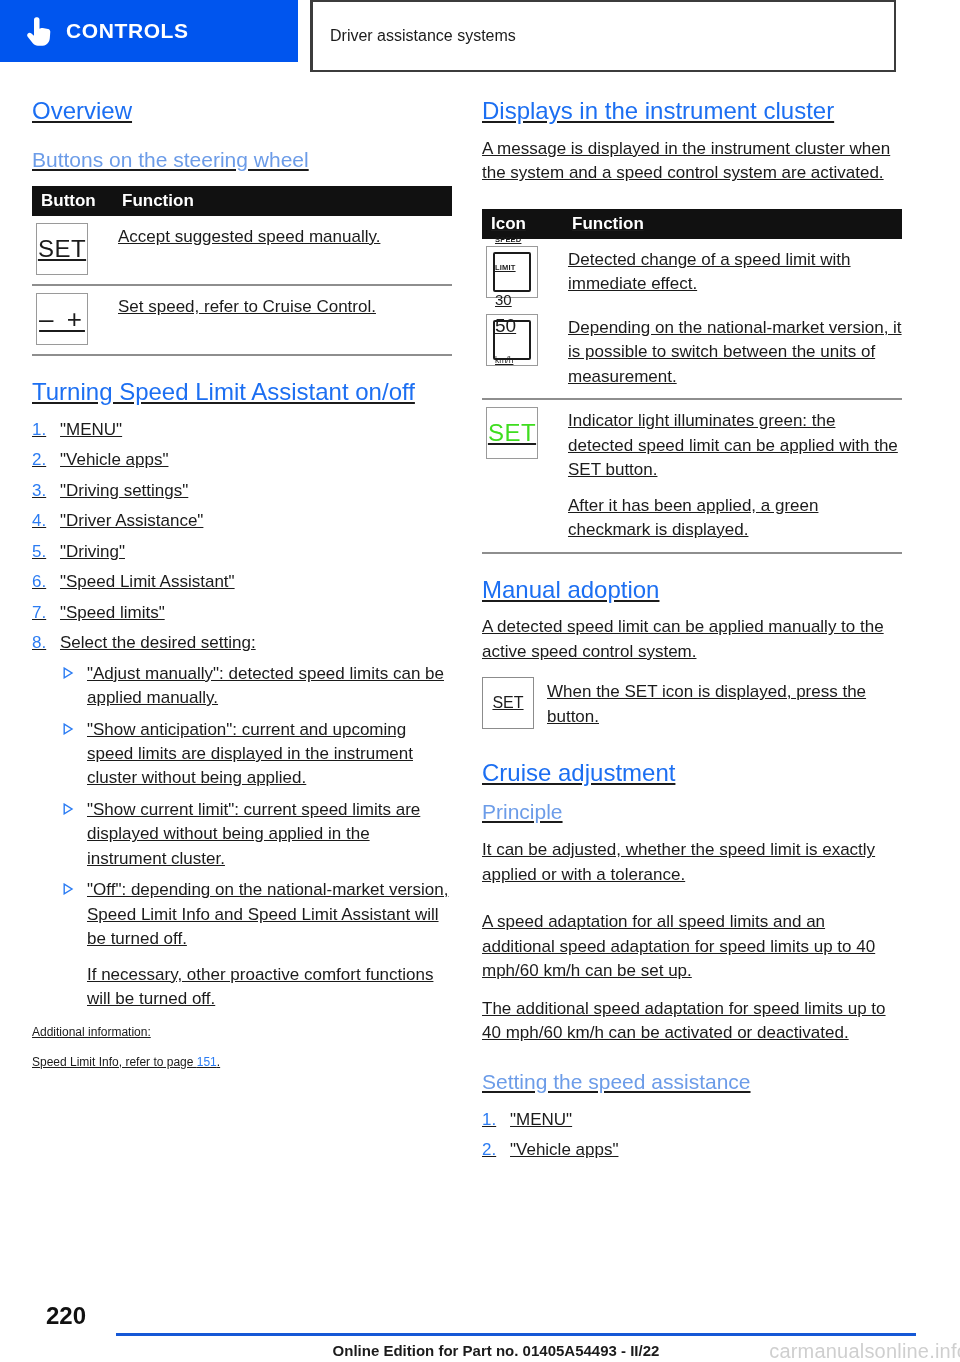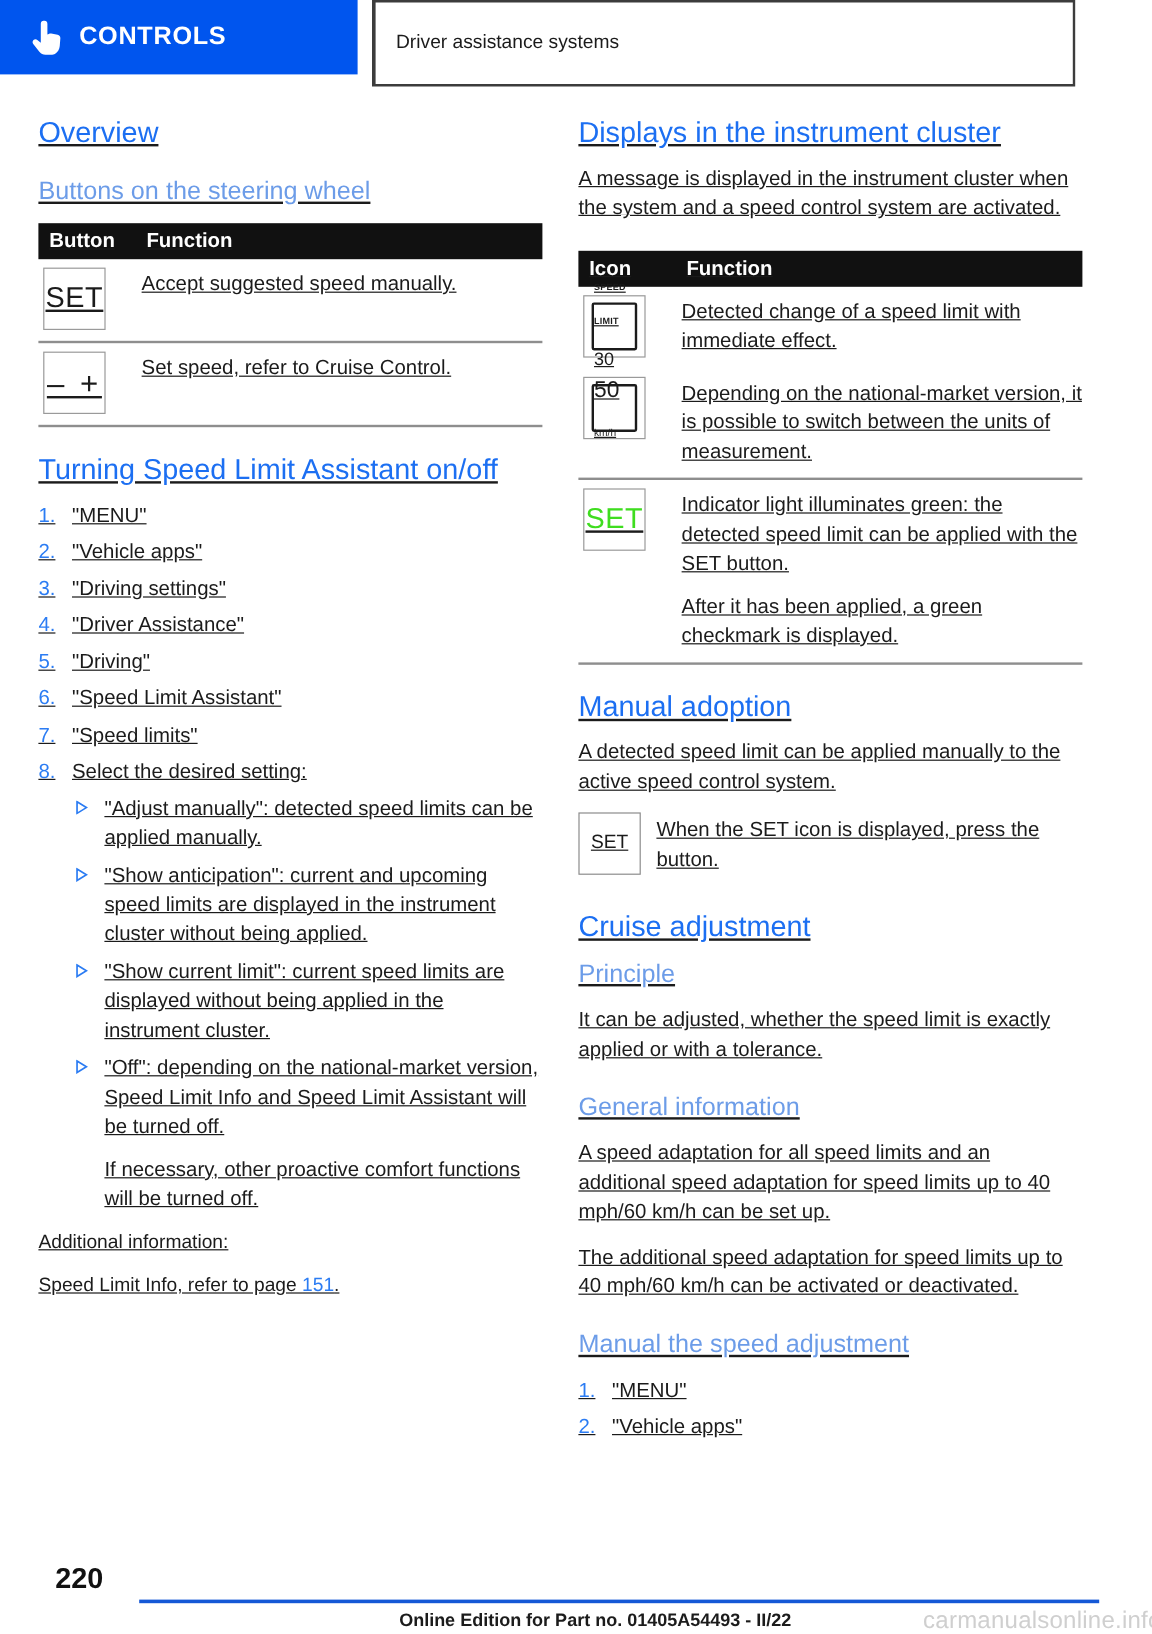--- a/index.html
+++ b/index.html
@@ -236,21 +236,21 @@
     flex: none;
     padding-top: 5px;
   }
   ul.tri > li .txt { flex: 1; }
   ul.tri > li .txt p { margin: 0 0 11px 0; }
   ul.tri > li .txt p:last-child { margin-bottom: 0; }
   .tri-glyph { display: block; }
 
   .indent-note {
     padding-left: 0;
-    font-size: 16px;
+    font-size: 12px;
     line-height: 1.44;
     margin: 12px 0 0 0;
   }
   a.xref { color: #2b7cf3; text-decoration: none; }
 
   
   .footer { position: absolute; left: 16px; top: 1280px; width: 960px; height: 82px; }
   .page-no {
     position: absolute;
     left: 30px;
@@ -479,27 +479,26 @@
 
   <div class="gap-lg"></div>
 
   <h1 class="sec tight">Cruise adjustment</h1>
 
   <h2 class="sub">Principle</h2>
   <p class="body">It can be adjusted, whether the speed limit is exactly applied or with a tolerance.</p>
 
   <div class="gap-sm"></div>
 
-  <h2 class="sub">General information</h2>
   <p class="body">A speed adaptation for all speed limits and an additional speed adaptation for speed limits up to 40 mph/60 km/h can be set up.</p>
   <p class="body">The additional speed adaptation for speed limits up to 40 mph/60 km/h can be activated or deactivated.</p>
 
   <div class="gap-sm"></div>
 
-  <h2 class="sub">Manual the speed adjustment</h2>
+  <h2 class="sub">Setting the speed assistance</h2>
   <ol class="num">
     <li>
         <span class="idx">1.</span>
         <span class="txt">"MENU"</span>
       </li>
     <li>
         <span class="idx">2.</span>
         <span class="txt">"Vehicle apps"</span>
       </li>
   </ol>

